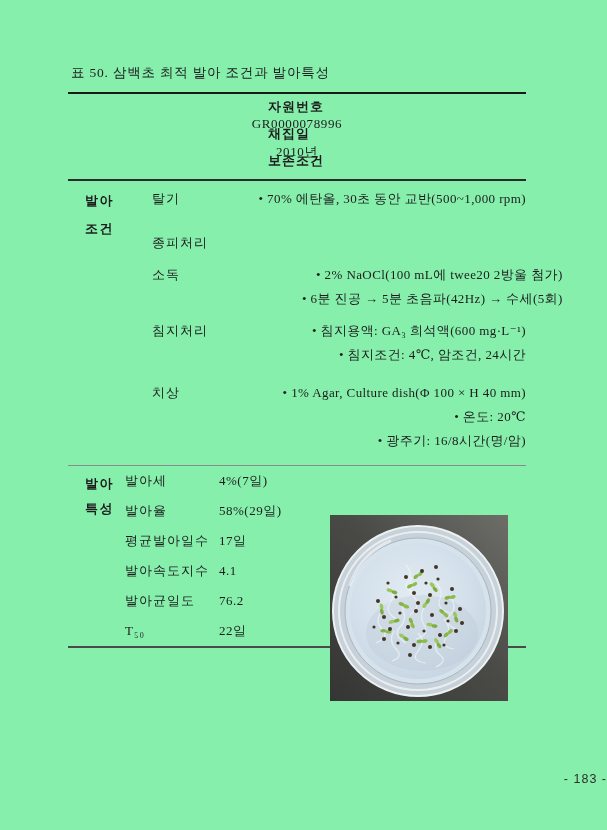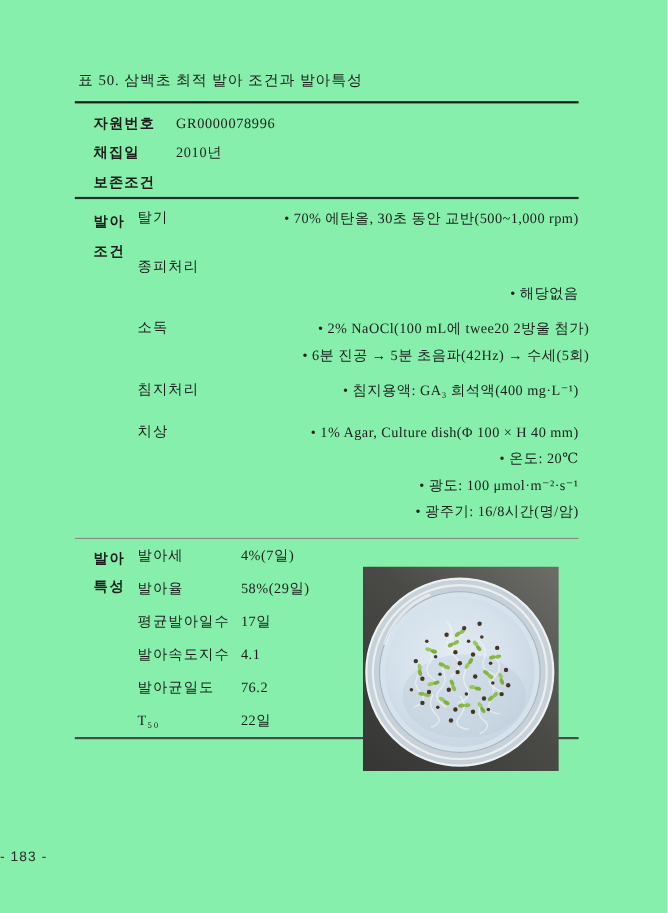--- a/index.html
+++ b/index.html
@@ -4,44 +4,44 @@
 <style>
   html,body{margin:0;padding:0;background:#ffffff;}
   .page{
     position:relative;width:607px;height:830px;background:#86efac;overflow:hidden;
     font-family:"Liberation Serif","DejaVu Serif",serif;color:#1c1c1c;font-size:13px;
   }
   .caption{position:absolute;left:71px;top:64px;font-size:13.5px;letter-spacing:0.8px;white-space:nowrap;}
   .gtable{position:absolute;left:68px;top:92px;width:458px;border-top:2px solid #1a1a1a;}
   
   .sec1{padding-top:4px;border-bottom:2px solid #2b2b2b;}
-  .sec1 .row{display:flex;height:27px;align-items:center;}
+  .sec1 .row{display:flex;height:27px;align-items:center;flex-direction:column;}
   .sec1 .lbl{width:75px;margin-left:17px;font-weight:bold;letter-spacing:1px;flex:none;}
   .sec1 .val{letter-spacing:0.6px;white-space:nowrap;text-align:center;}
   
   .sec2{position:relative;padding:6px 0 12px;border-bottom:1px solid #8a8a8a;}
   .grouplbl{position:absolute;left:17px;top:6px;font-weight:bold;letter-spacing:1.5px;line-height:28px;display:flex;flex-direction:column;align-items:flex-end;}
   .sec3 .grouplbl{line-height:25px;top:5px;}
   .crow{display:flex;}
-  .crow .sublbl{width:102px;margin-left:57px;line-height:24px;letter-spacing:1px;flex:none;font-family:Liberation Mono, monospace;}
+  .crow .sublbl{width:102px;margin-left:84px;line-height:24px;letter-spacing:1px;flex:none;}
   .crow .bullets{flex:1;text-align:right;}
   .crow .bullets div{line-height:24px;letter-spacing:0.4px;white-space:nowrap;}
   .crows .crow:nth-child(1){margin-bottom:20px;}
   .crows .crow:nth-child(2){margin-bottom:8px;flex-direction:column;}
   .crows .crow:nth-child(3){margin-bottom:8px;gap:48px;}
   .crows .crow:nth-child(4){margin-bottom:14px;}
   
   .sec3{position:relative;border-bottom:2px solid #4a4a4a;}
   .sec3 .row{display:flex;height:30px;align-items:center;}
   .sec3 .sublbl{width:94px;margin-left:57px;letter-spacing:1px;flex:none;}
   .sec3 .val{letter-spacing:0.5px;}
   
   .photo{position:absolute;left:330px;top:515px;width:178px;height:186px;}
   .photo svg{display:block;}
-  .pagenum{position:absolute;left:0;right:0;top:772px;text-align:left;
+  .pagenum{position:absolute;left:0;right:0;top:772px;text-align:right;
     font-family:"Liberation Sans","DejaVu Sans",sans-serif;font-size:12.5px;letter-spacing:1px;color:#2e2e2e;}
 </style>
 </head>
 <body>
 
 <div class="page">
 
   <div class="caption">표 50. 삼백초 최적 발아 조건과 발아특성</div>
 
   <div class="gtable">
@@ -67,43 +67,40 @@
       </div>
       <div class="crows">
         <div class="crow">
           <span class="sublbl">탈기</span>
           <div class="bullets">
             <div>• 70% 에탄올, 30초 동안 교반(500~1,000 rpm)</div>
           </div>
         </div>
         <div class="crow">
           <span class="sublbl">종피처리</span>
-          <div class="bullets">
-            <div>• 해당없음</div>
-          </div>
         </div>
         <div class="crow">
           <span class="sublbl">소독</span>
           <div class="bullets">
             <div>• 2% NaOCl(100 mL에 twee20 2방울 첨가)</div>
             <div>• 6분 진공 → 5분 초음파(42Hz) → 수세(5회)</div>
           </div>
         </div>
         <div class="crow">
           <span class="sublbl">침지처리</span>
           <div class="bullets">
-            <div>• 침지용액: GA₃ 희석액(400 mg·L⁻¹)</div>
+            <div>• 침지용액: GA₃ 희석액(600 mg·L⁻¹)</div>
+            <div>• 침지조건: 4℃, 암조건, 24시간</div>
           </div>
         </div>
         <div class="crow">
           <span class="sublbl">치상</span>
           <div class="bullets">
             <div>• 1% Agar, Culture dish(Φ 100 × H 40 mm)</div>
             <div>• 온도: 20℃</div>
-            <div>• 광도: 100 μmol·m⁻²·s⁻¹</div>
             <div>• 광주기: 16/8시간(명/암)</div>
           </div>
         </div>
       </div>
     </div>
 
     <div class="sec3">
       <div class="grouplbl">
         <span>발아</span>
         <span>특성</span>

